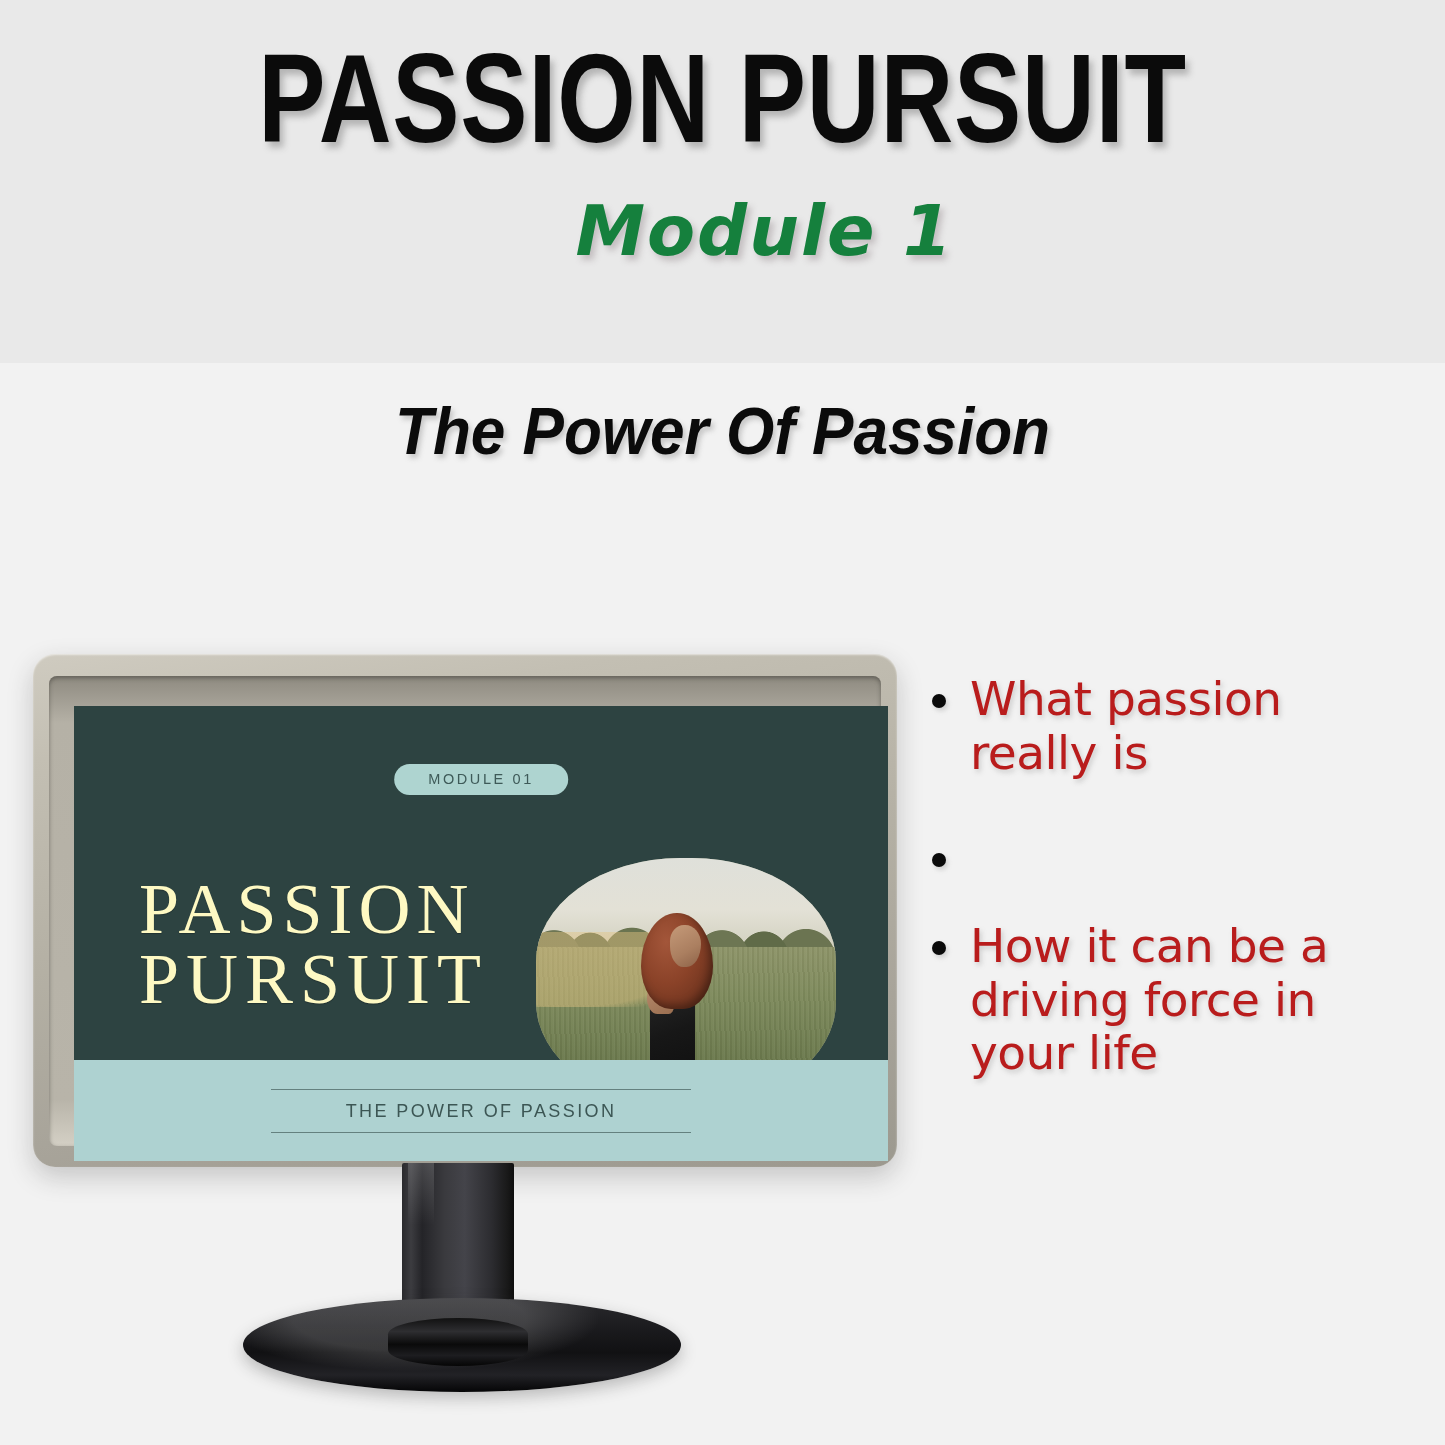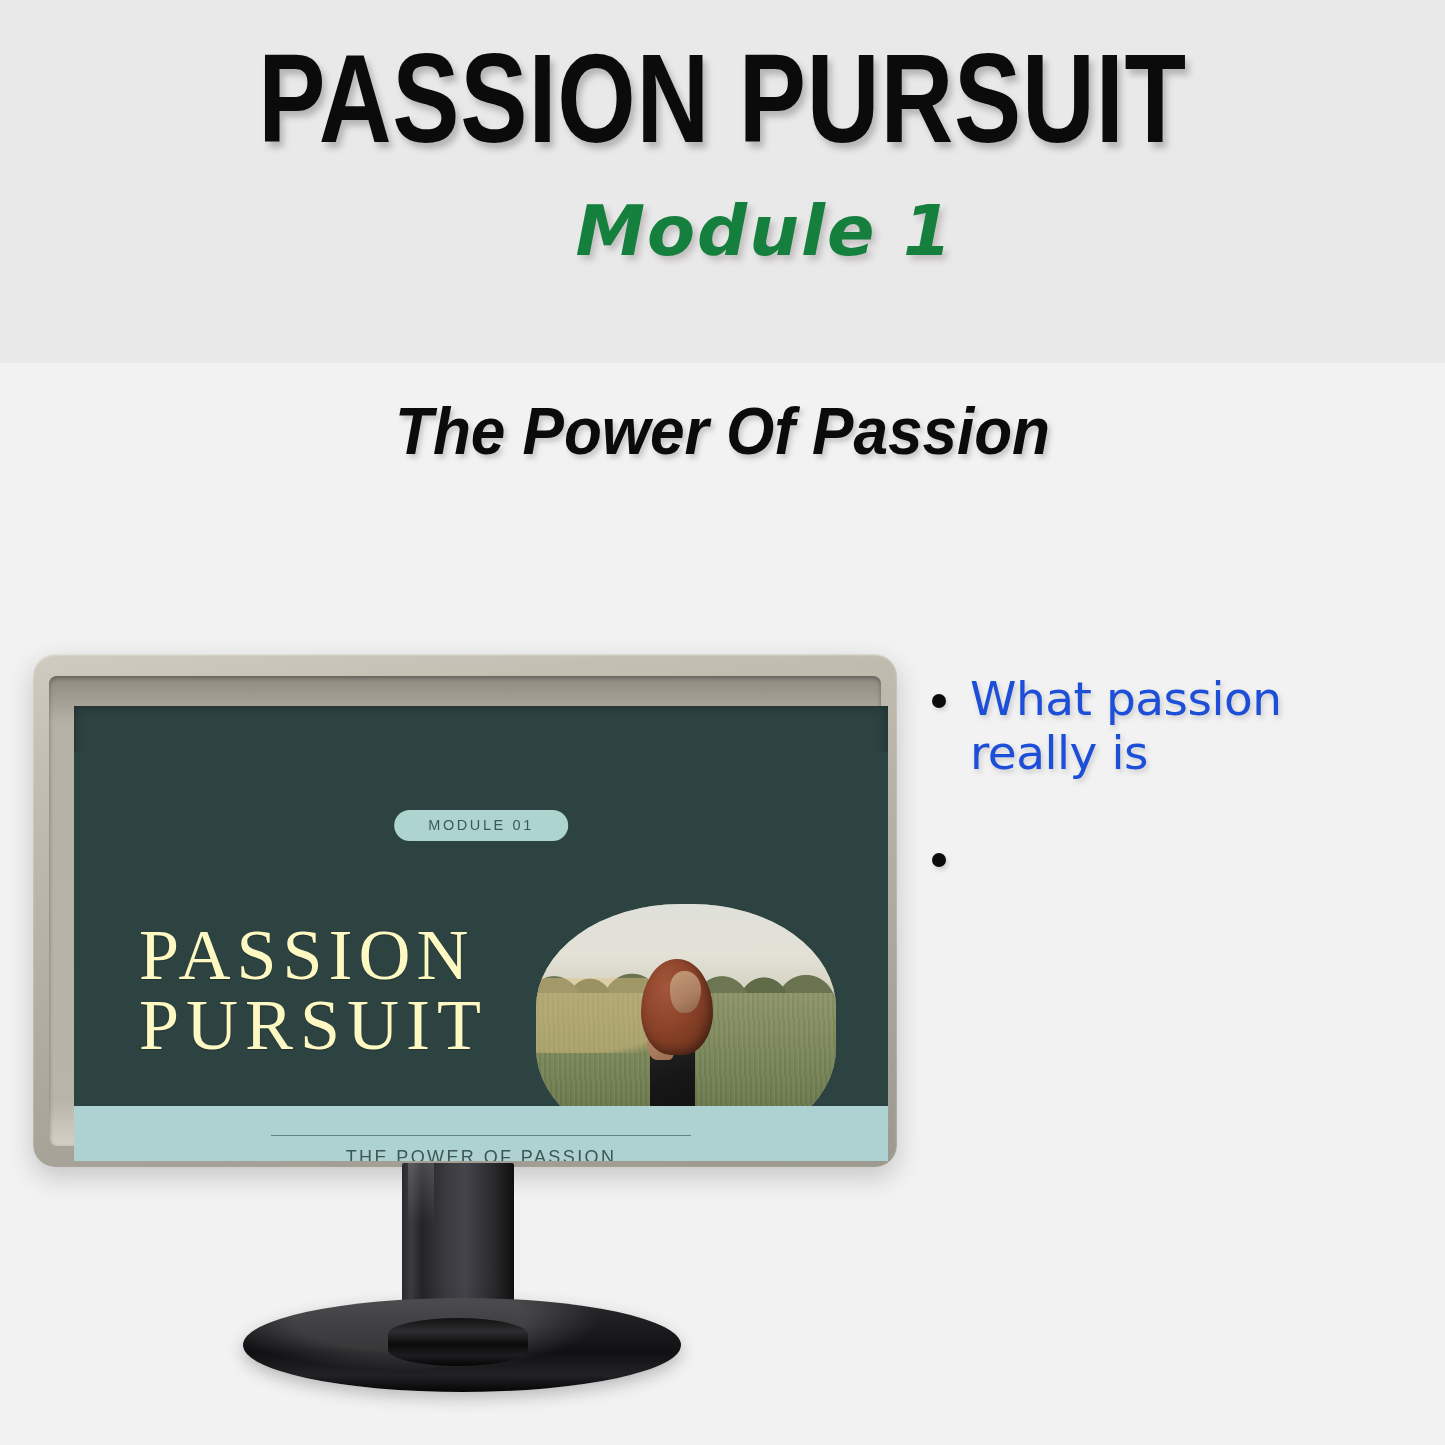--- a/index.html
+++ b/index.html
@@ -117,21 +117,20 @@
     box-shadow: inset 0 0 12px rgba(0,0,0,0.35);
   }
 
   
   #slide {
     position: absolute;
     left: 0; top: 0;
     width: 814px;
     height: 455px;
     background: #2d4341;
-    margin-top: 46px;
   }
   #slide-module-badge {
     position: absolute;
     left: 50%;
     top: 58px;
     transform: translateX(-50%);
     background: #aed4d0;
     border-radius: 18px;
     padding: 7px 34px 8px 34px;
     font-family: "Liberation Sans", sans-serif;
@@ -334,21 +333,21 @@
     background: #0b0b0b;
     margin-top: 22px;
     margin-right: 24px;
     text-shadow: 2px 3px 4px rgba(150,150,150,0.4);
     box-shadow: 2px 3px 4px rgba(150,150,150,0.35);
   }
   .bullet-text {
     font-family: "DejaVu Sans", sans-serif;
     font-size: 47px;
     line-height: 1.14;
-    color: #1d4ed8;
+    color: #b91c1c;
     letter-spacing: -0.5px;
     text-shadow: 2px 3px 5px rgba(150,150,150,0.42);
   }
 </style>
 </head>
 <body>
 
 <div id="header-band"></div>
 <div id="main-title">PASSION PURSUIT</div>
 <div id="module-label">Module 1</div>
@@ -404,13 +403,17 @@
 <div id="stand-collar"></div>
 
 <div id="bullet-list">
   <div class="bullet-item">
     <span class="bullet-dot"></span>
     <span class="bullet-text">What passion really is</span>
   </div>
   <div class="bullet-item">
     <span class="bullet-dot"></span>
   </div>
+  <div class="bullet-item">
+    <span class="bullet-dot"></span>
+    <span class="bullet-text">How it can be a driving force in your life</span>
+  </div>
 </div>
 
 </body></html>

